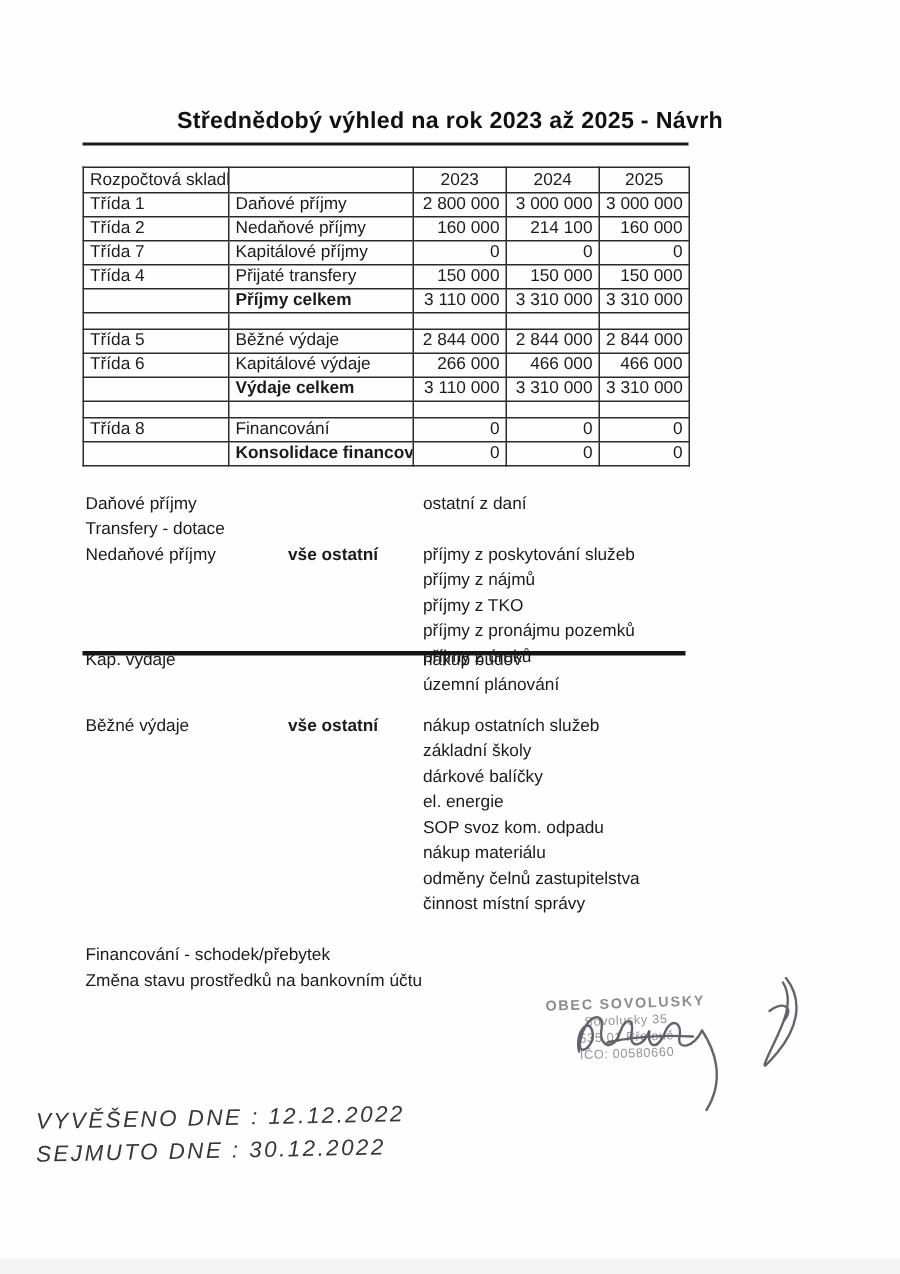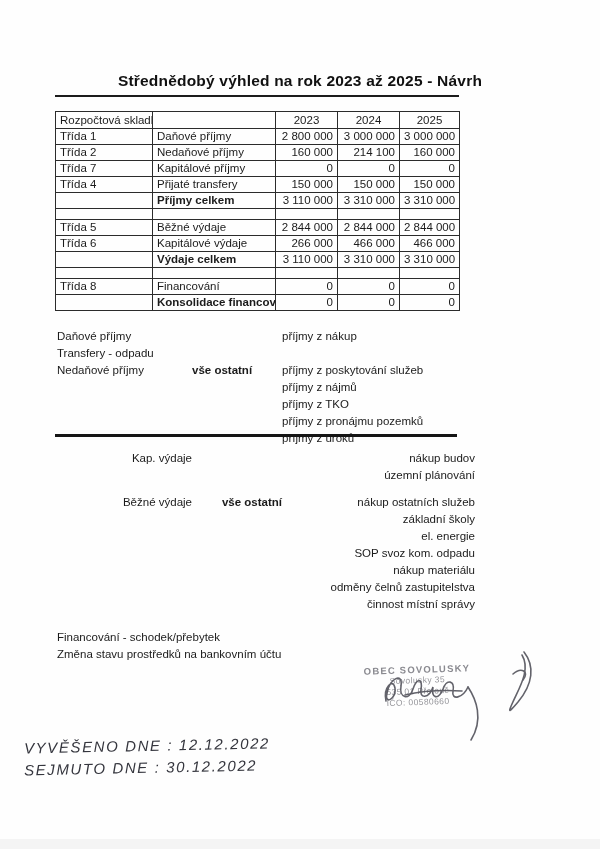--- a/index.html
+++ b/index.html
@@ -27,21 +27,21 @@
     white-space:nowrap;overflow:hidden;color:#1b1b1b;
   }
   .budget-table tr.hdr td{height:16px;}
   .budget-table tr.blank td{height:10px;}
   .budget-table td.num{text-align:right;margin-top:44px;}
   .budget-table td.yr{text-align:center;}
   .budget-table td.b{font-weight:bold;}
   
   .legend{position:absolute;left:55px;width:420px;}
   .legend-top{top:328px;}
-  .legend-bottom{top:450px;text-align:right;}
+  .legend-bottom{top:432px;}
   .lg-row{display:flex;line-height:17px;font-size:11.5px;}
   .lg-row.gap{margin-top:10px;}
   .lg-label{width:135px;padding-left:2px;}
   .lg-mid{width:90px;font-weight:bold;}
   .lg-desc{flex:1;}
   .divider{
     position:absolute;top:434px;left:55px;width:402px;height:2.5px;background:#151515;
   }
   .footer-lines{position:absolute;top:629px;left:57px;font-size:11.5px;line-height:17px;}
   
@@ -175,24 +175,24 @@
         <td class="num">0</td>
         <td class="num">0</td>
       </tr>
     </tbody>
   </table>
 
   <div class="legend legend-top">
     <div class="lg-row">
       <span class="lg-label">Daňové příjmy</span>
       <span class="lg-mid"></span>
-      <span class="lg-desc">příjmy z nákup</span>
-    </div>
-    <div class="lg-row">
-      <span class="lg-label">Transfery - odpadu</span>
+      <span class="lg-desc">ostatní z daní</span>
+    </div>
+    <div class="lg-row">
+      <span class="lg-label">Transfery - dotace</span>
       <span class="lg-mid"></span>
       <span class="lg-desc"></span>
     </div>
     <div class="lg-row">
       <span class="lg-label">Nedaňové příjmy</span>
       <span class="lg-mid">vše ostatní</span>
       <span class="lg-desc">příjmy z poskytování služeb</span>
     </div>
     <div class="lg-row">
       <span class="lg-label"></span>
@@ -235,20 +235,21 @@
       <span class="lg-desc">nákup ostatních služeb</span>
     </div>
     <div class="lg-row">
       <span class="lg-label"></span>
       <span class="lg-mid"></span>
       <span class="lg-desc">základní školy</span>
     </div>
     <div class="lg-row">
       <span class="lg-label"></span>
       <span class="lg-mid"></span>
+      <span class="lg-desc">dárkové balíčky</span>
     </div>
     <div class="lg-row">
       <span class="lg-label"></span>
       <span class="lg-mid"></span>
       <span class="lg-desc">el. energie</span>
     </div>
     <div class="lg-row">
       <span class="lg-label"></span>
       <span class="lg-mid"></span>
       <span class="lg-desc">SOP svoz kom. odpadu</span>

